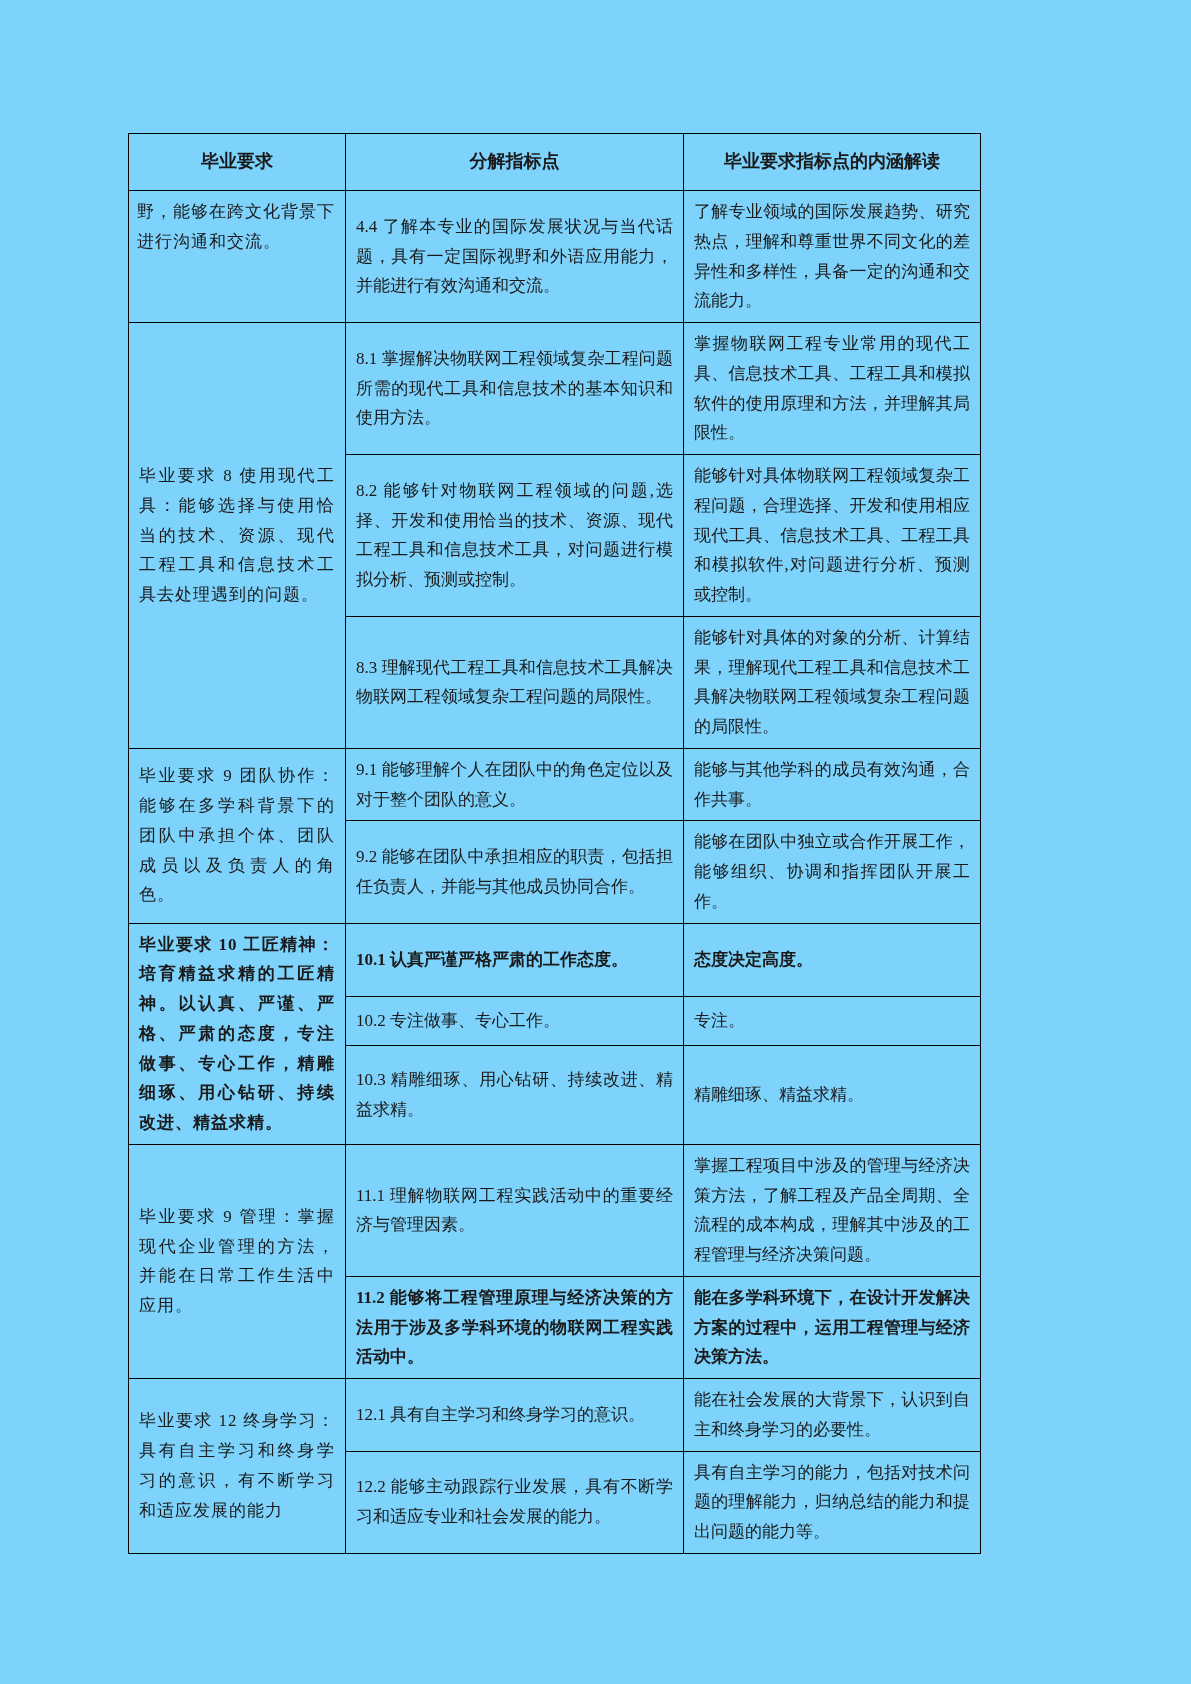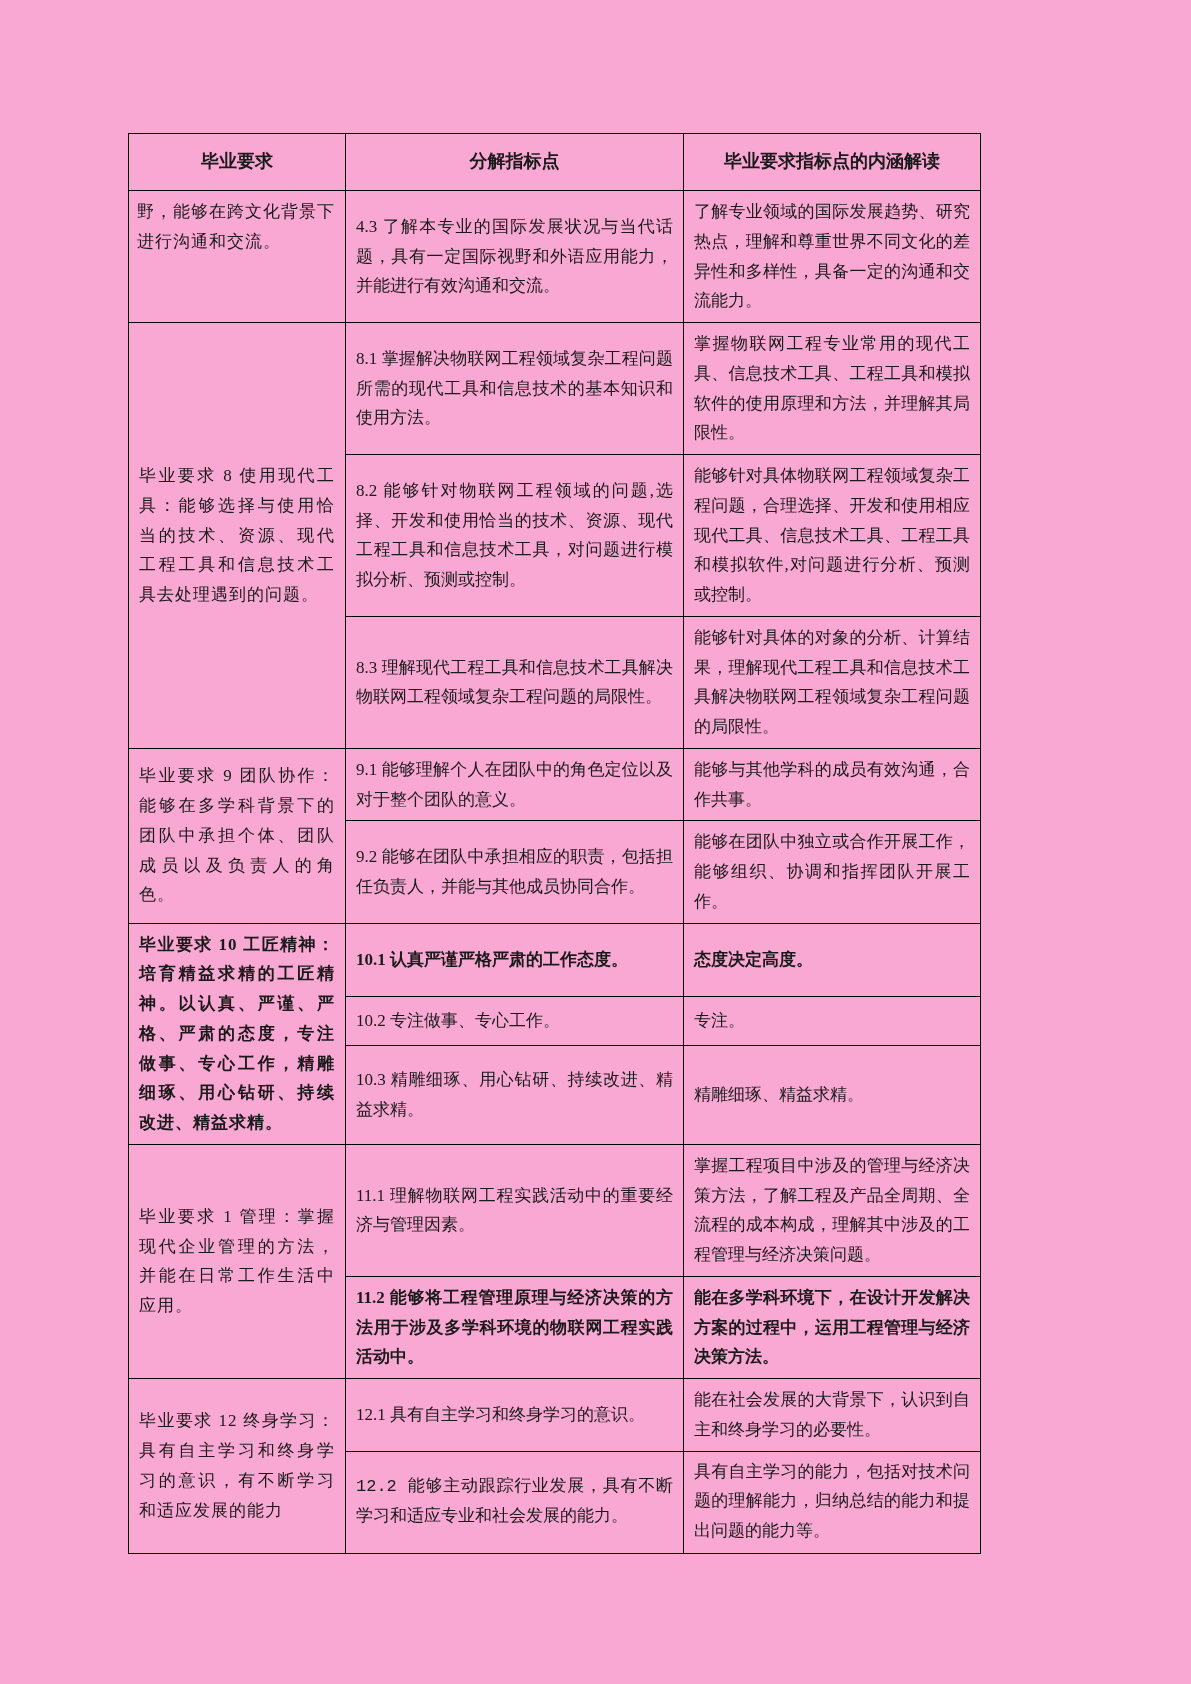--- a/index.html
+++ b/index.html
@@ -6,21 +6,21 @@
     margin: 0;
     padding: 0;
     background: #ffffff;
     font-family: "Liberation Serif", "DejaVu Serif", serif;
     color: #1a1a1a;
   }
   .page {
     position: relative;
     width: 1191px;
     height: 1684px;
-    background: #f9a8d4;
+    background: #7dd3fc;
     overflow: hidden;
   }
   table.req-table {
     position: absolute;
     left: 128px;
     top: 133px;
     width: 852px;
     border-collapse: collapse;
     table-layout: fixed;
   }
@@ -71,21 +71,21 @@
 
     <tbody>
         <tr style="height:57px;">
       <th>毕业要求</th>
       <th>分解指标点</th>
       <th>毕业要求指标点的内涵解读</th>
     </tr>
 
     <tr style="height:110px;">
       <td class="req-col" style="vertical-align:top;padding-left:8px;">野，能够在跨文化背景下进行沟通和交流。</td>
-      <td>4.3 了解本专业的国际发展状况与当代话题，具有一定国际视野和外语应用能力，并能进行有效沟通和交流。</td>
+      <td>4.4 了解本专业的国际发展状况与当代话题，具有一定国际视野和外语应用能力，并能进行有效沟通和交流。</td>
       <td>了解专业领域的国际发展趋势、研究热点，理解和尊重世界不同文化的差异性和多样性，具备一定的沟通和交流能力。</td>
     </tr>
 
     <tr style="height:113px;">
       <td class="req-col" rowspan="3">毕业要求 8 使用现代工具：能够选择与使用恰当的技术、资源、现代工程工具和信息技术工具去处理遇到的问题。</td>
       <td>8.1 掌握解决物联网工程领域复杂工程问题所需的现代工具和信息技术的基本知识和使用方法。</td>
       <td>掌握物联网工程专业常用的现代工具、信息技术工具、工程工具和模拟软件的使用原理和方法，并理解其局限性。</td>
     </tr>
     <tr style="height:115px;">
       <td>8.2 能够针对物联网工程领域的问题,选择、开发和使用恰当的技术、资源、现代工程工具和信息技术工具，对问题进行模拟分析、预测或控制。</td>
@@ -114,35 +114,35 @@
     <tr style="height:37px;">
       <td>10.2 专注做事、专心工作。</td>
       <td>专注。</td>
     </tr>
     <tr style="height:85px;">
       <td>10.3 精雕细琢、用心钻研、持续改进、精益求精。</td>
       <td>精雕细琢、精益求精。</td>
     </tr>
 
     <tr style="height:108px;">
-      <td class="req-col" rowspan="2">毕业要求 1 管理：掌握现代企业管理的方法，并能在日常工作生活中应用。</td>
+      <td class="req-col" rowspan="2">毕业要求 9 管理：掌握现代企业管理的方法，并能在日常工作生活中应用。</td>
       <td>11.1 理解物联网工程实践活动中的重要经济与管理因素。</td>
       <td>掌握工程项目中涉及的管理与经济决策方法，了解工程及产品全周期、全流程的成本构成，理解其中涉及的工程管理与经济决策问题。</td>
     </tr>
     <tr style="height:75px;font-weight:bold;">
       <td>11.2 能够将工程管理原理与经济决策的方法用于涉及多学科环境的物联网工程实践活动中。</td>
       <td>能在多学科环境下，在设计开发解决方案的过程中，运用工程管理与经济决策方法。</td>
     </tr>
 
     <tr style="height:55px;">
       <td class="req-col" rowspan="2">毕业要求 12 终身学习：具有自主学习和终身学习的意识，有不断学习和适应发展的能力</td>
       <td>12.1 具有自主学习和终身学习的意识。</td>
       <td>能在社会发展的大背景下，认识到自主和终身学习的必要性。</td>
     </tr>
-    <tr style="height:100px;font-family:Liberation Mono, monospace;">
+    <tr style="height:100px;">
       <td>12.2 能够主动跟踪行业发展，具有不断学习和适应专业和社会发展的能力。</td>
       <td>具有自主学习的能力，包括对技术问题的理解能力，归纳总结的能力和提出问题的能力等。</td>
     </tr>
 
   </tbody>
     </table>
 
 </div>
 
 </body></html>

